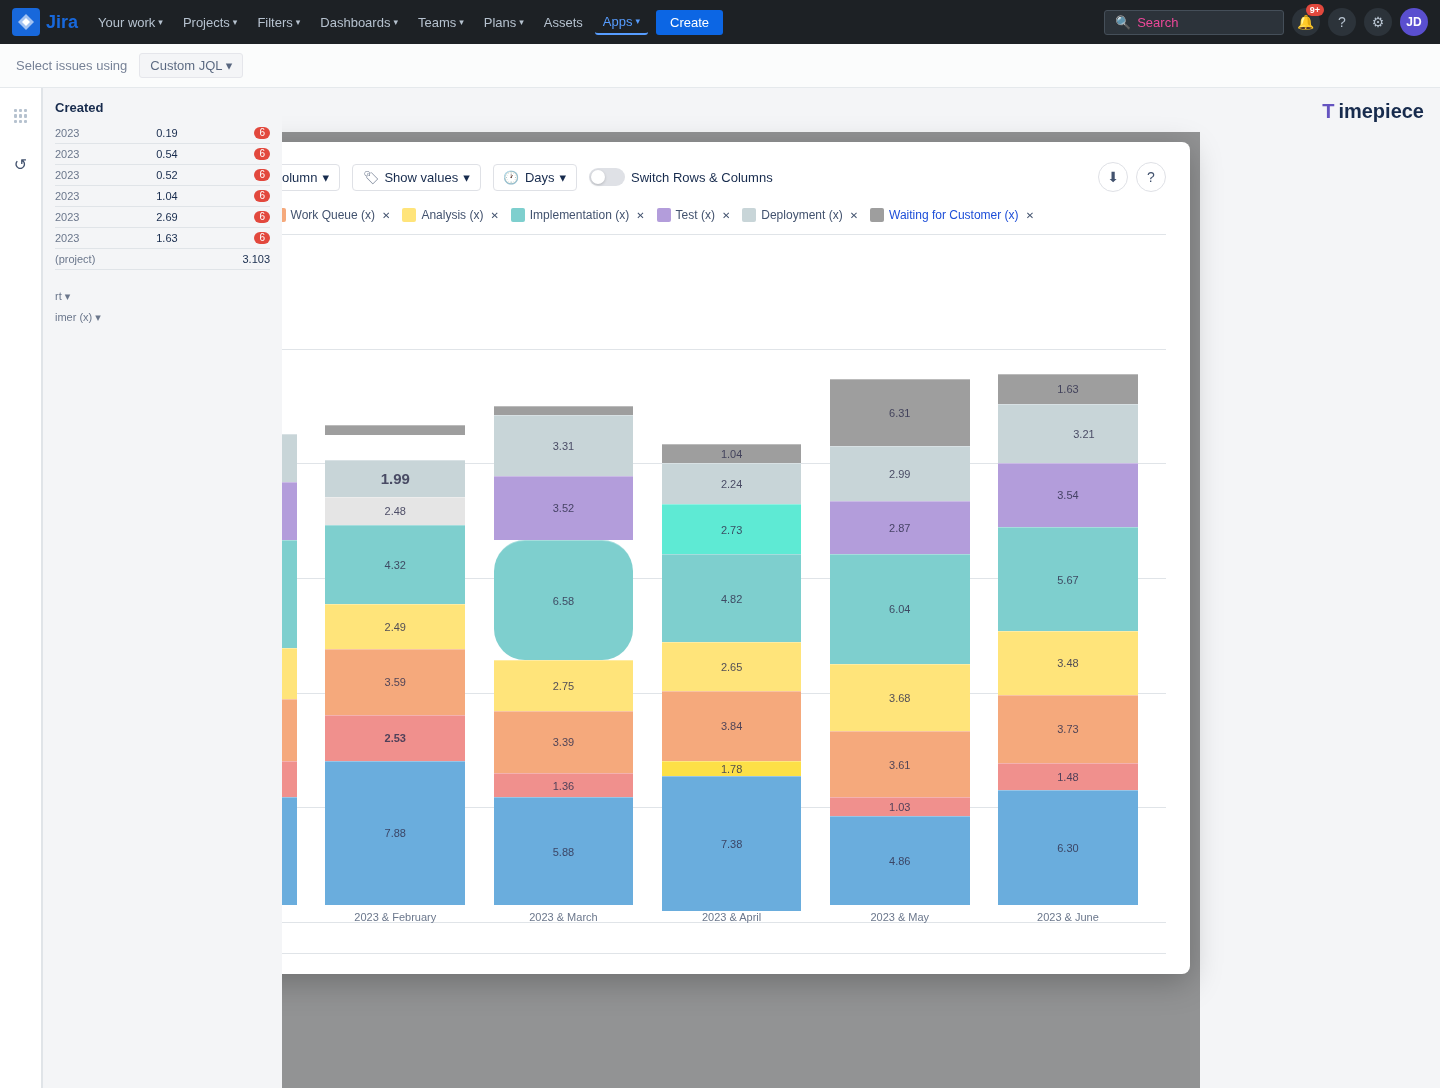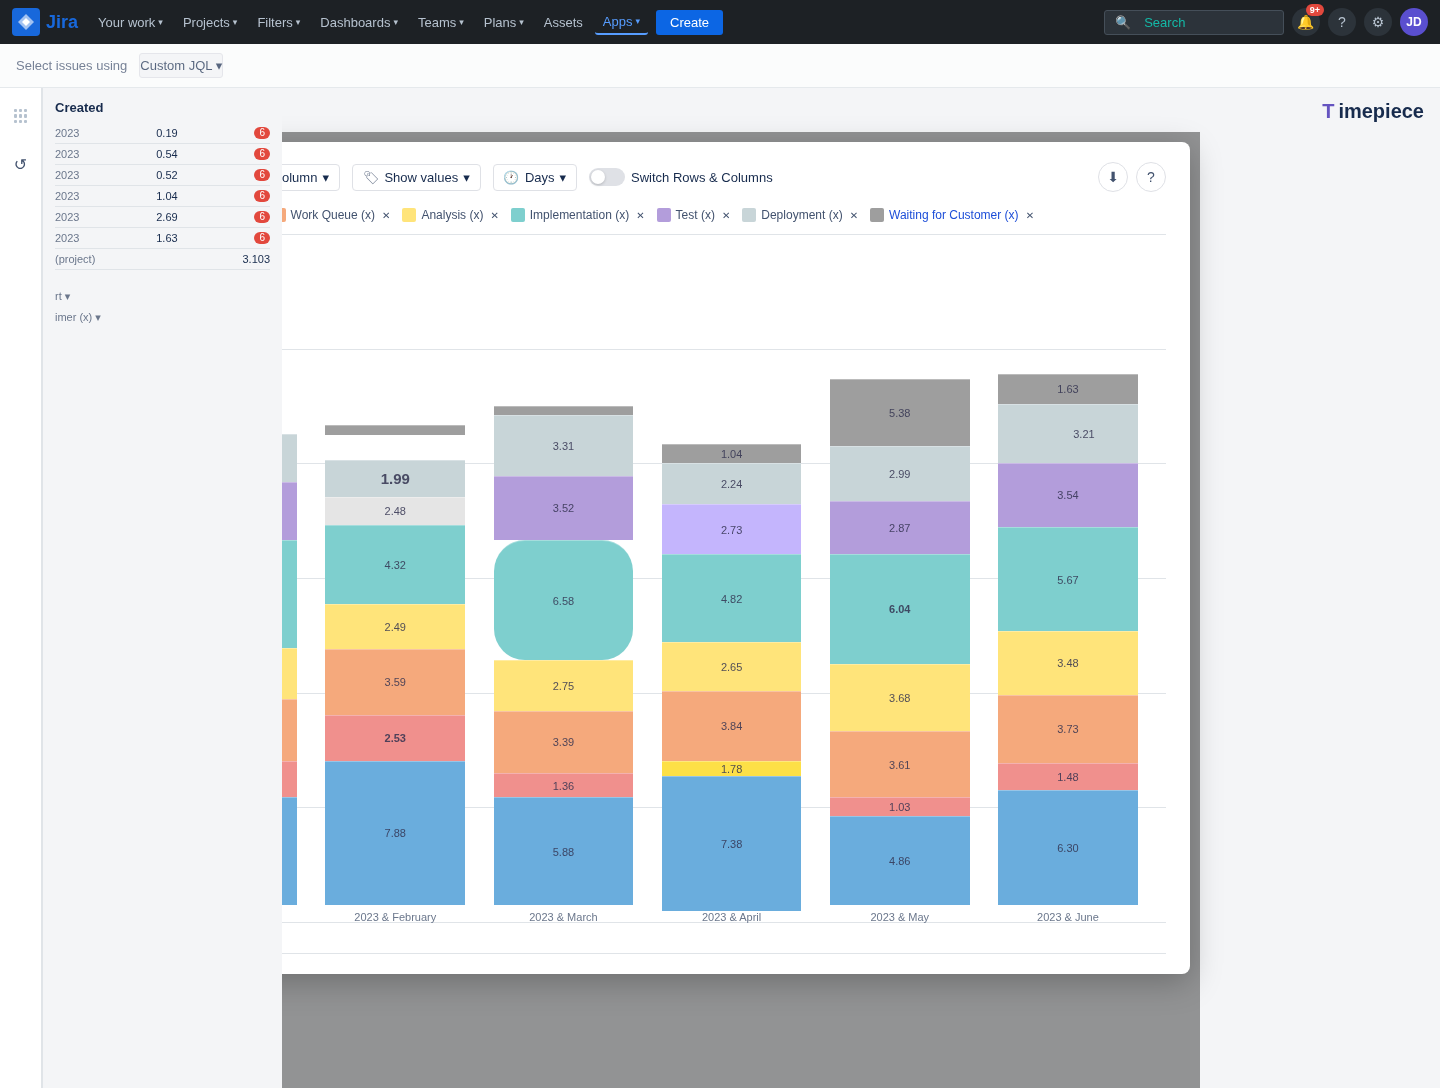--- a/index.html
+++ b/index.html
@@ -98,21 +98,21 @@
       align-items: center;
       padding: 0 16px;
       gap: 12px;
       opacity: 0.7;
     }
     .subtoolbar-label { font-size: 13px; color: #42526e; }
     .subtoolbar-jql {
       background: #f4f5f7;
       border: 1px solid #dfe1e6;
       border-radius: 3px;
-      padding: 4px 0;
+      padding: 4px 10px;
       font-size: 13px;
       color: #172b4d;
     }
 
     
     .main-layout { display: flex; height: calc(1088px - 44px - 44px); }
 
     
     .left-sidebar {
       width: 42px;
@@ -363,21 +363,21 @@
   <div class="topnav-item active" style="color:#579dff; border-bottom:2px solid #579dff;">
     <span>Apps</span>
     <span class="topnav-chevron">▾</span>
   </div>
 
   <button class="topnav-create">Create</button>
 
   <div class="topnav-right">
     <div class="topnav-search">
       <span>🔍</span>
-      <span style="color:#14b8a6;font-size:13px;margin-left:7px;">Search</span>
+      <span style="color:#ec4899;font-size:13px;">Search</span>
     </div>
     <div class="topnav-icon-btn">
       <span>🔔</span>
       <span class="notif-badge">9+</span>
     </div>
     <div class="topnav-icon-btn">
       <span>?</span>
     </div>
     <div class="topnav-icon-btn">
       <span>⚙</span>
@@ -617,36 +617,36 @@
                 </div>
                 <div style="font-size: 11px; color: rgb(107, 119, 140); margin-top: 6px; text-align: center; white-space: nowrap;">2023 &amp; March</div>
               </div>
               <div style="flex: 1 1 0%; display: flex; flex-direction: column; align-items: center; justify-content: flex-end; height: 100%;">
                 <div style="width: 85%; display: flex; flex-direction: column-reverse;">
                   <div style="height: 134.949px; background: rgb(106, 173, 221); display: flex; align-items: center; justify-content: center; font-size: 11px; font-weight: 500; color: rgba(50, 50, 80, 0.85); border-top: 1px solid rgba(255, 255, 255, 0.3);">7.38</div>
                   <div style="height: 15px; background: #fde047; display: flex; align-items: center; justify-content: center; font-size: 11px; font-weight: 500; color: rgba(50, 50, 80, 0.85); border-top: 1px solid rgba(255, 255, 255, 0.3);">1.78</div>
                   <div style="height: 70.2171px; background: rgb(245, 169, 124); display: flex; align-items: center; justify-content: center; font-size: 11px; font-weight: 500; color: rgba(50, 50, 80, 0.85); border-top: 1px solid rgba(255, 255, 255, 0.3);">3.84</div>
                   <div style="height: 48.4571px; background: rgb(255, 228, 122); display: flex; align-items: center; justify-content: center; font-size: 11px; font-weight: 500; color: rgba(50, 50, 80, 0.85); border-top: 1px solid rgba(255, 255, 255, 0.3);">2.65</div>
                   <div style="height: 88.1371px; background: rgb(126, 207, 206); display: flex; align-items: center; justify-content: center; font-size: 11px; font-weight: 500; color: rgba(50, 50, 80, 0.85); border-top: 1px solid rgba(255, 255, 255, 0.3);">4.82</div>
-                  <div style="height: 49.92px; background: #c4b5fd; display: flex; align-items: center; justify-content: center; font-size: 11px; font-weight: 500; color: rgba(50, 50, 80, 0.85); border-top: 1px solid rgba(255, 255, 255, 0.3);">2.73</div>
+                  <div style="height: 49.92px; background: #5eead4; display: flex; align-items: center; justify-content: center; font-size: 11px; font-weight: 500; color: rgba(50, 50, 80, 0.85); border-top: 1px solid rgba(255, 255, 255, 0.3);">2.73</div>
                   <div style="height: 40.96px; background: rgb(200, 213, 216); display: flex; align-items: center; justify-content: center; font-size: 11px; font-weight: 500; color: rgba(50, 50, 80, 0.85); border-top: 1px solid rgba(255, 255, 255, 0.3);">2.24</div>
                   <div style="height: 19.0171px; background: rgb(158, 158, 158); display: flex; align-items: center; justify-content: center; font-size: 11px; font-weight: 500; color: rgba(50, 50, 80, 0.85); border-top: 1px solid rgba(255, 255, 255, 0.3);">1.04</div>
                 </div>
                 <div style="font-size: 11px; color: rgb(107, 119, 140); text-align: center; white-space: nowrap;">2023 &amp; April</div>
               </div>
               <div style="flex: 1 1 0%; display: flex; flex-direction: column; align-items: center; justify-content: flex-end; height: 100%;">
                 <div style="width: 85%; display: flex; flex-direction: column-reverse;">
                   <div style="height: 88.8686px; background: rgb(106, 173, 221); display: flex; align-items: center; justify-content: center; font-size: 11px; font-weight: 500; color: rgba(50, 50, 80, 0.85); border-top: 1px solid rgba(255, 255, 255, 0.3);">4.86</div>
                   <div style="height: 18.8343px; background: rgb(240, 144, 141); display: flex; align-items: center; justify-content: center; font-size: 11px; font-weight: 500; color: rgba(50, 50, 80, 0.85); border-top: 1px solid rgba(255, 255, 255, 0.3);">1.03</div>
                   <div style="height: 66.0114px; background: rgb(245, 169, 124); display: flex; align-items: center; justify-content: center; font-size: 11px; font-weight: 500; color: rgba(50, 50, 80, 0.85); border-top: 1px solid rgba(255, 255, 255, 0.3);">3.61</div>
                   <div style="height: 67.2914px; background: rgb(255, 228, 122); display: flex; align-items: center; justify-content: center; font-size: 11px; font-weight: 500; color: rgba(50, 50, 80, 0.85); border-top: 1px solid rgba(255, 255, 255, 0.3);">3.68</div>
-                  <div style="height: 110.446px; background: rgb(126, 207, 206); display: flex; align-items: center; justify-content: center; font-size: 11px; font-weight: 700; color: rgba(50, 50, 80, 0.85); border-top: 1px solid rgba(255, 255, 255, 0.3);">6.04</div>
+                  <div style="height: 110.446px; background: rgb(126, 207, 206); display: flex; align-items: center; justify-content: center; font-size: 11px; font-weight: 400; color: rgba(50, 50, 80, 0.85); border-top: 1px solid rgba(255, 255, 255, 0.3);">6.04</div>
                   <div style="height: 52.48px; background: rgb(179, 157, 219); display: flex; align-items: center; justify-content: center; font-size: 11px; font-weight: 500; color: rgba(50, 50, 80, 0.85); border-top: 1px solid rgba(255, 255, 255, 0.3);">2.87</div>
                   <div style="height: 54.6743px; background: rgb(200, 213, 216); display: flex; align-items: center; justify-content: center; font-size: 11px; font-weight: 500; color: rgba(50, 50, 80, 0.85); border-top: 1px solid rgba(255, 255, 255, 0.3);">2.99</div>
-                  <div style="height: 67.4743px; background: rgb(158, 158, 158); display: flex; align-items: center; justify-content: center; font-size: 11px; font-weight: 500; color: rgba(50, 50, 80, 0.85); border-top: 1px solid rgba(255, 255, 255, 0.3);">5.38</div>
+                  <div style="height: 67.4743px; background: rgb(158, 158, 158); display: flex; align-items: center; justify-content: center; font-size: 11px; font-weight: 500; color: rgba(50, 50, 80, 0.85); border-top: 1px solid rgba(255, 255, 255, 0.3);">6.31</div>
                 </div>
                 <div style="font-size: 11px; color: rgb(107, 119, 140); margin-top: 6px; text-align: center; white-space: nowrap;">2023 &amp; May</div>
               </div>
               <div style="flex: 1 1 0%; display: flex; flex-direction: column; align-items: center; justify-content: flex-end; height: 100%;">
                 <div style="width: 85%; display: flex; flex-direction: column-reverse;">
                   <div style="height: 115.2px; background: rgb(106, 173, 221); display: flex; align-items: center; justify-content: center; font-size: 11px; font-weight: 500; color: rgba(50, 50, 80, 0.85); border-top: 1px solid rgba(255, 255, 255, 0.3);">6.30</div>
                   <div style="height: 27.0629px; background: rgb(240, 144, 141); display: flex; align-items: center; justify-content: center; font-size: 11px; font-weight: 500; color: rgba(50, 50, 80, 0.85); border-top: 1px solid rgba(255, 255, 255, 0.3);">1.48</div>
                   <div style="height: 68.2057px; background: rgb(245, 169, 124); display: flex; align-items: center; justify-content: center; font-size: 11px; font-weight: 500; color: rgba(50, 50, 80, 0.85); border-top: 1px solid rgba(255, 255, 255, 0.3);">3.73</div>
                   <div style="height: 63.6343px; background: rgb(255, 228, 122); display: flex; align-items: center; justify-content: center; font-size: 11px; font-weight: 500; color: rgba(50, 50, 80, 0.85); border-top: 1px solid rgba(255, 255, 255, 0.3);">3.48</div>
                   <div style="height: 103.68px; background: rgb(126, 207, 206); display: flex; align-items: center; justify-content: center; font-size: 11px; font-weight: 500; color: rgba(50, 50, 80, 0.85); border-top: 1px solid rgba(255, 255, 255, 0.3);">5.67</div>

